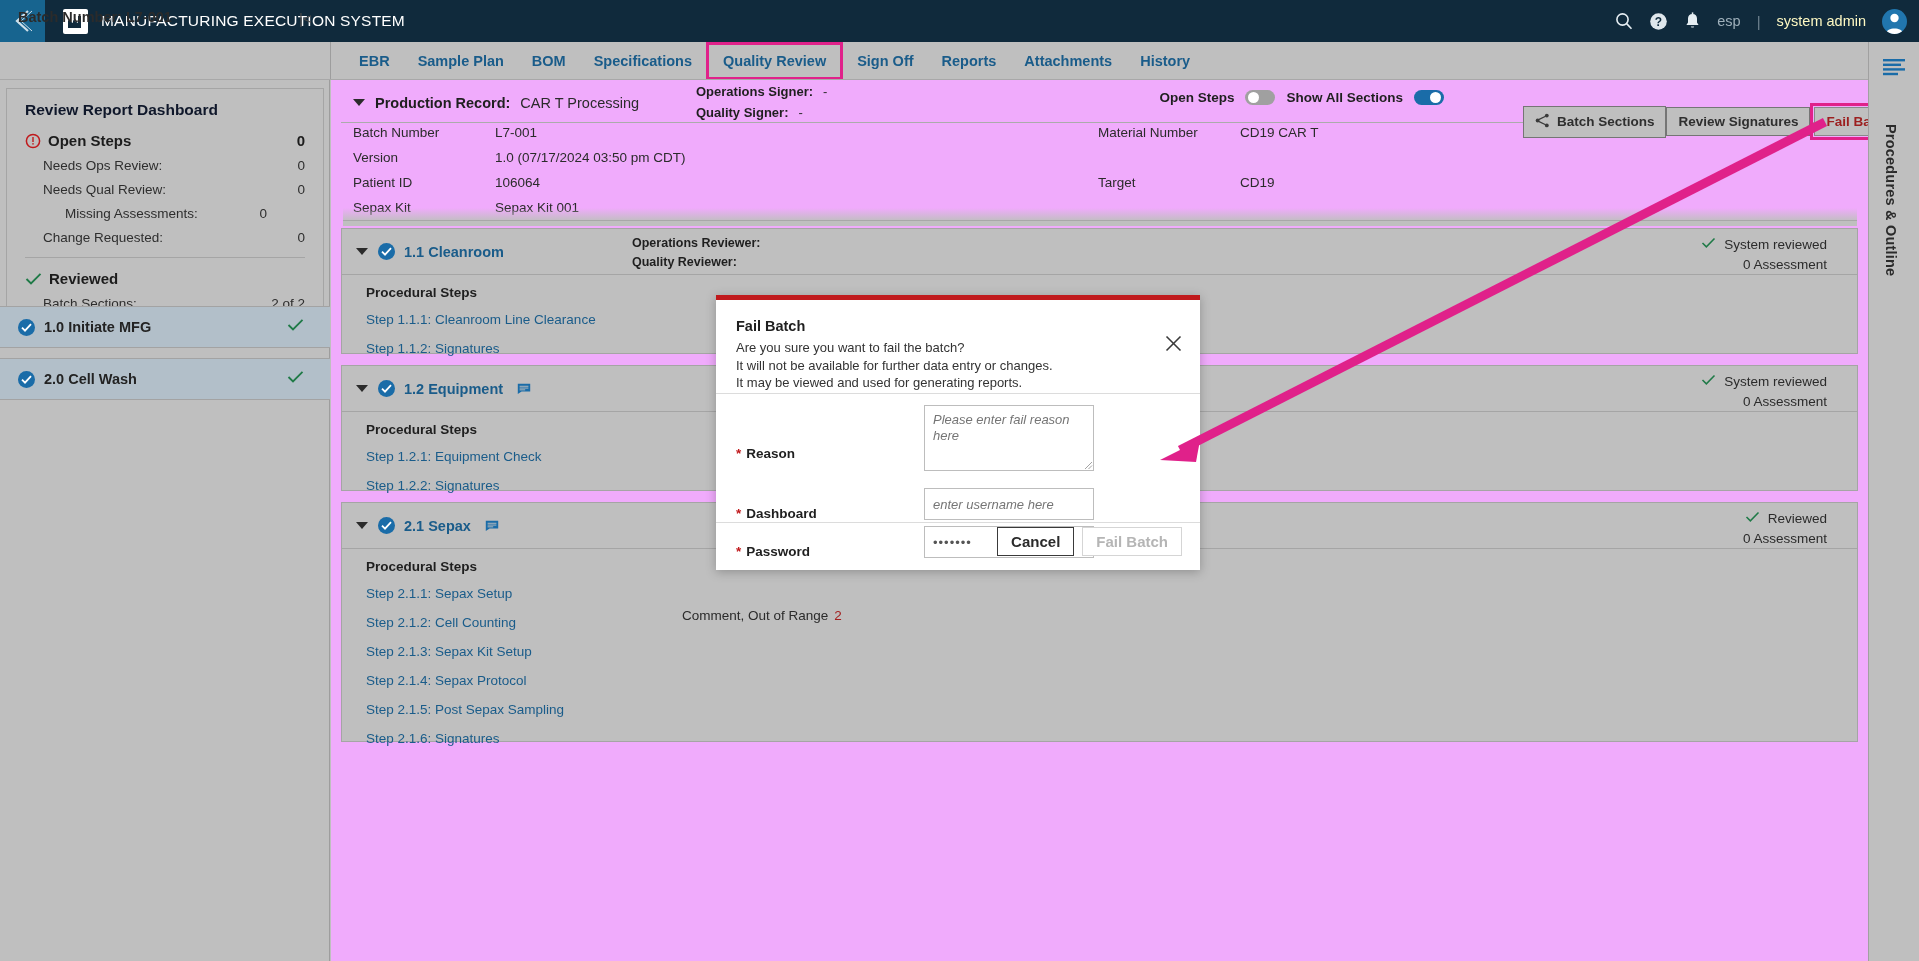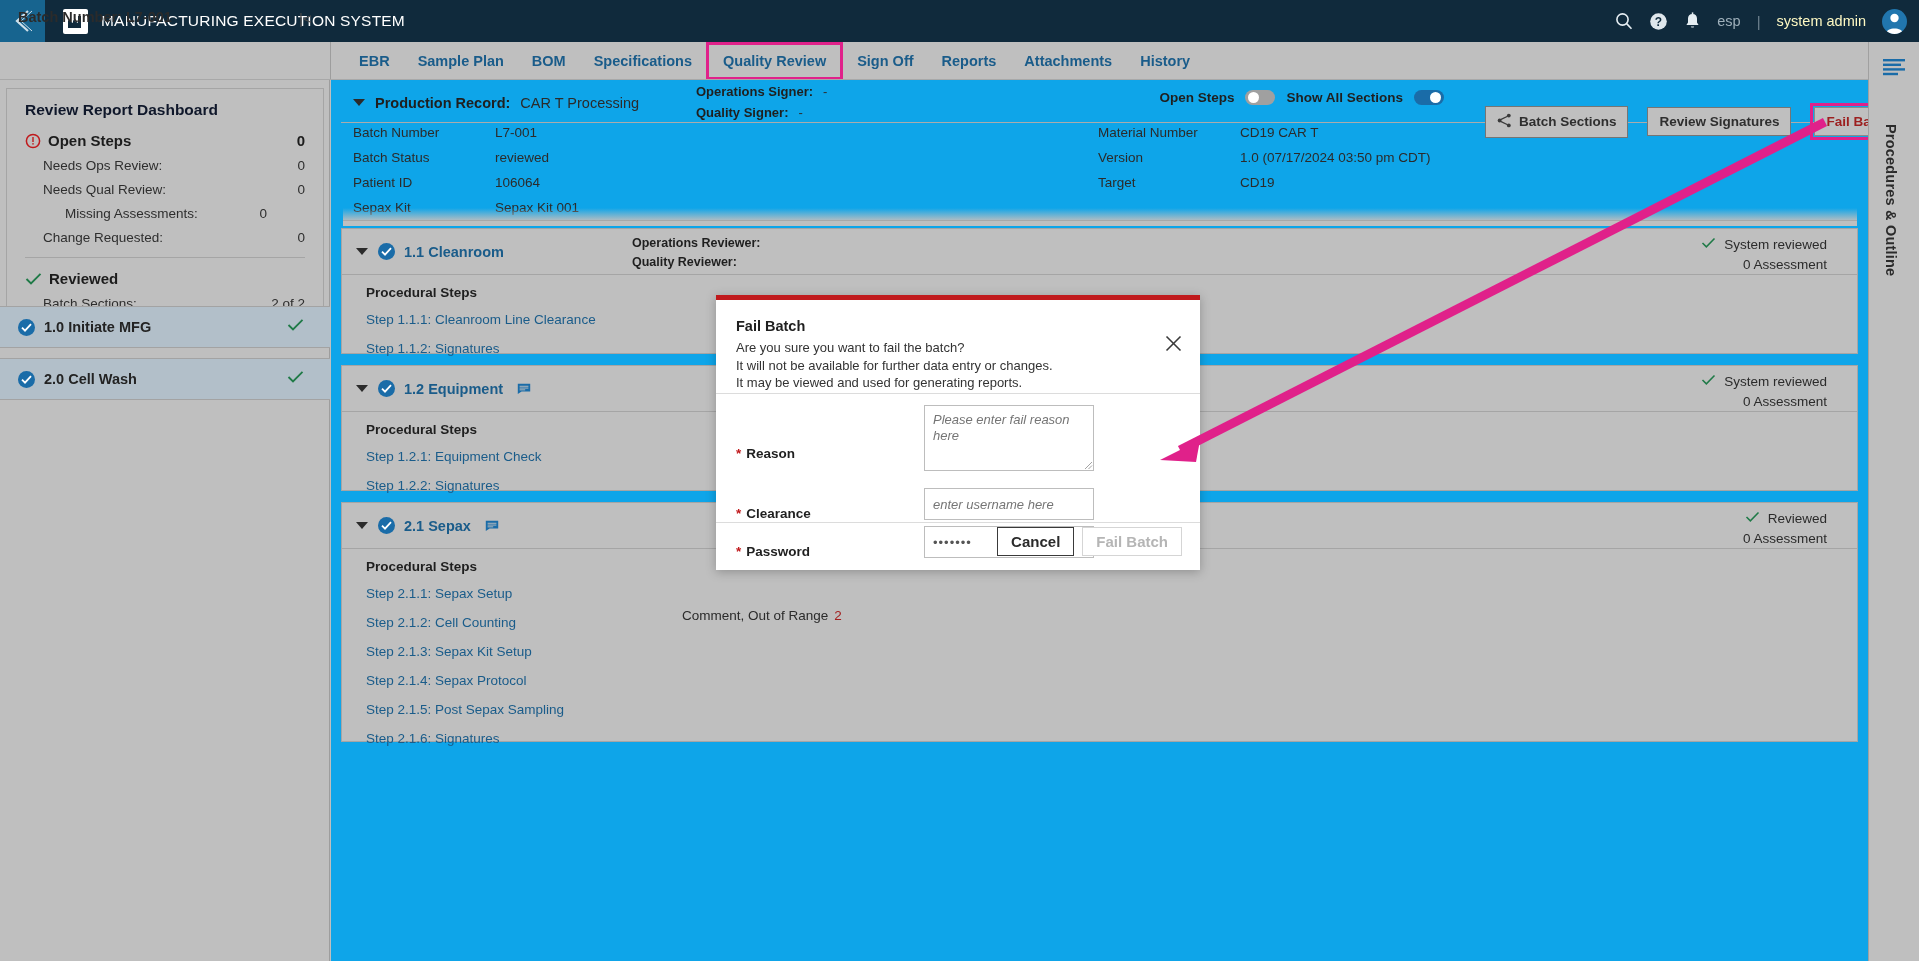--- a/index.html
+++ b/index.html
@@ -114,21 +114,21 @@
   }
   .side-item .si-label { font-size: 14.5px; font-weight: bold; color: #232323; margin-left: 9px; flex:1;}
   .blue-check {
     width: 17px; height: 17px; border-radius: 50%; background: #1a6ca8;
     display:flex; align-items:center; justify-content:center; flex:none;
   }
 
   
   #main {
     position: absolute; left: 331px; top: 80px;
-    width: 1537px; height: 881px; background: #0ea5e9; overflow: hidden;
+    width: 1537px; height: 881px; background: #f0abfc; overflow: hidden;
   }
   #rightrail {
     position: absolute; right: 0; top: 42px; width: 51px; height: 919px;
     background: #bfbfbf; border-left: 1px solid #a0a0a0;
   }
   #rail-icon { position: absolute; top: 16px; left: 14px; cursor: pointer; }
   #rail-text {
     position: absolute; top: 82px; left: 14px;
     writing-mode: vertical-rl; font-size: 14.5px; font-weight: bold;
     color: #2b2b2b; letter-spacing: .2px; white-space: nowrap;
@@ -164,21 +164,21 @@
   .switch.on  { background: #1a6ca8; }
   .switch .knob {
     position: absolute; top: 2px; width: 11px; height: 11px; border-radius: 50%;
     background: #ffffff;
   }
   .switch.off .knob { left: 3px; }
   .switch.on  .knob { left: 16px; }
 
   #hdr-buttons {
     position: absolute; right: 12px; top: 103px;
-    display: flex; align-items: center; gap: 19px;
+    display: flex; align-items: center; gap: 0;
   }
   .hbtn {
     border: 1px solid #757575; background: #bfbfbf; color: #2f2f2f;
     font-size: 13.5px; font-weight: bold; padding: 6px 11px;
     display: flex; align-items: center; gap: 7px; cursor: pointer;
     font-family: "Liberation Sans", sans-serif; white-space: nowrap;
   }
   .hbtn.danger { color: #9c1f1f; border-color: #8a8a8a; }
   #fail-btn-wrap { border: 3px solid #e0218a; padding: 1px; }
 
@@ -454,24 +454,20 @@
         <span class="ig-key">Batch Number</span>
         <span class="ig-val">L7-001</span>
       </div>
       <div class="ig-col">
         <span class="ig-key">Material Number</span>
         <span class="ig-val">CD19 CAR T</span>
       </div>
     </div>
     <div class="ig-row">
       <div class="ig-col">
-        <span class="ig-key">Batch Status</span>
-        <span class="ig-val">reviewed</span>
-      </div>
-      <div class="ig-col">
         <span class="ig-key">Version</span>
         <span class="ig-val">1.0 (07/17/2024 03:50 pm CDT)</span>
       </div>
     </div>
     <div class="ig-row">
       <div class="ig-col">
         <span class="ig-key">Patient ID</span>
         <span class="ig-val">106064</span>
       </div>
       <div class="ig-col">
@@ -654,21 +650,21 @@
   <div class="fld" style="top:130px;">
     <span class="fld-label"><span class="req">*</span><span>Reason</span></span>
   </div>
   <textarea id="reason-box" placeholder="Please enter fail reason here" style=""></textarea>
   <svg id="reason-grip" viewBox="0 0 9 9">
       <line x1="8" y1="1" x2="1" y2="8" stroke="#999" stroke-width="0.9"></line>
       <line x1="8" y1="4.5" x2="4.5" y2="8" stroke="#999" stroke-width="0.9"></line>
     </svg>
 
   <div class="fld" style="top:190px;">
-    <span class="fld-label"><span class="req">*</span><span>Clearance</span></span>
+    <span class="fld-label"><span class="req">*</span><span>Dashboard</span></span>
   </div>
   <input id="username-input" class="txtinput" type="text" placeholder="enter username here" style="">
 
   <div class="fld" style="top:228px;">
     <span class="fld-label"><span class="req">*</span><span>Password</span></span>
   </div>
   <input id="password-input" class="txtinput" type="text" value="•••••••" style="">
 
   <div id="modal-rule2"></div>
   <div id="modal-actions">

